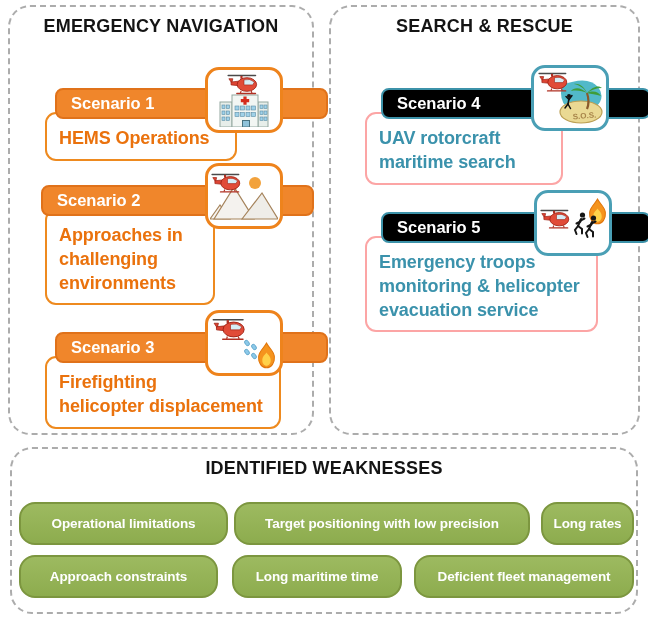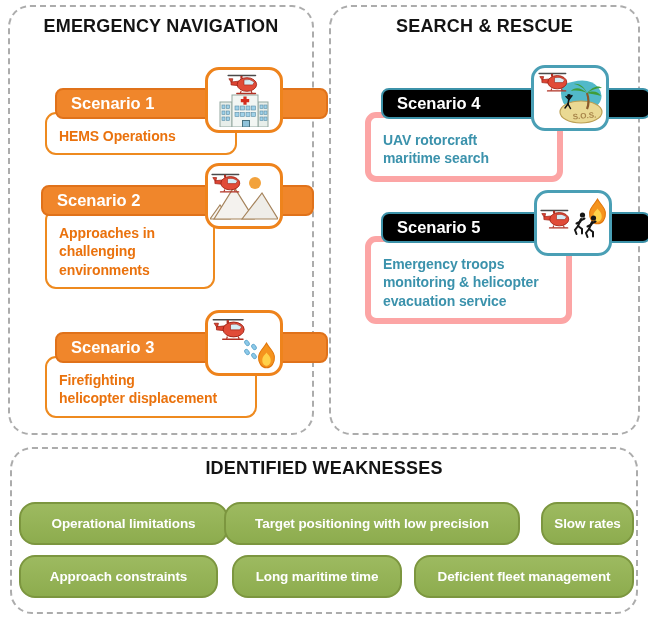--- a/index.html
+++ b/index.html
@@ -16,24 +16,24 @@
 
   
   .sc-bar{position:absolute;height:31px;width:273px;box-sizing:border-box;border-radius:8px;
           display:flex;align-items:center;padding-left:14px;z-index:2;
           color:#fff;font-weight:bold;font-size:16.5px;margin-left:28px;}
   .bar-org{background:#F0862B;border:2px solid #E0721A;}
   .bar-tea{background:#000000;border:2px solid #3C92A9;}
 
   
   .sc-desc{position:absolute;z-index:1;background:#fff;border-radius:11px;box-sizing:border-box;
-           font-weight:bold;font-size:14px;line-height:1.32;white-space:pre-line;
+           font-weight:bold;font-size:18px;line-height:1.32;white-space:pre-line;
            padding:13px 16px 8px 12px;letter-spacing:-0.1px;}
   .desc-org{border:2px solid #EE8A1F;color:#EA720D;}
-  .desc-tea{border:6px solid #fca5a5;color:#3B92AC;}
+  .desc-tea{border:2px solid #fca5a5;color:#3B92AC;}
 
   
   .sc-icon{position:absolute;z-index:3;width:78px;height:66px;box-sizing:border-box;background:#fff;
            border-radius:14px;display:flex;align-items:center;justify-content:center;}
   .icon-org{border:3px solid #EE831C;}
   .icon-tea{border:3px solid #4A9FB5;}
   .sc-icon svg{display:block;}
 
   
   .wk{position:absolute;height:43px;box-sizing:border-box;border-radius:16px;
@@ -202,21 +202,21 @@
         <circle cx="54.5" cy="22" r="2.6" fill="#161616"></circle>
         <use href="#heli" transform="translate(0,12) scale(0.7)"></use>
       </svg>
     </div>
   </div>
 
   <div class="panel" id="panel-weak">
     <div class="panel-title">IDENTIFIED WEAKNESSES</div>
 
     <div class="wk" style="left:7px;top:53px;width:209px">Operational limitations</div>
-    <div class="wk" style="left:212px;top:53px;width:296px">Target positioning with low precision</div>
-    <div class="wk" style="left:529px;top:53px;width:93px">Slow rates</div>
+    <div class="wk" style="left:222px;top:53px;width:296px">Target positioning with low precision</div>
+    <div class="wk" style="left:529px;top:53px;width:93px">Long rates</div>
 
     <div class="wk" style="left:7px;top:106px;width:199px">Approach constraints</div>
     <div class="wk" style="left:220px;top:106px;width:170px">Long maritime time</div>
     <div class="wk" style="left:402px;top:106px;width:220px">Deficient fleet management</div>
   </div>
 
 </div>
 
 </body></html>

